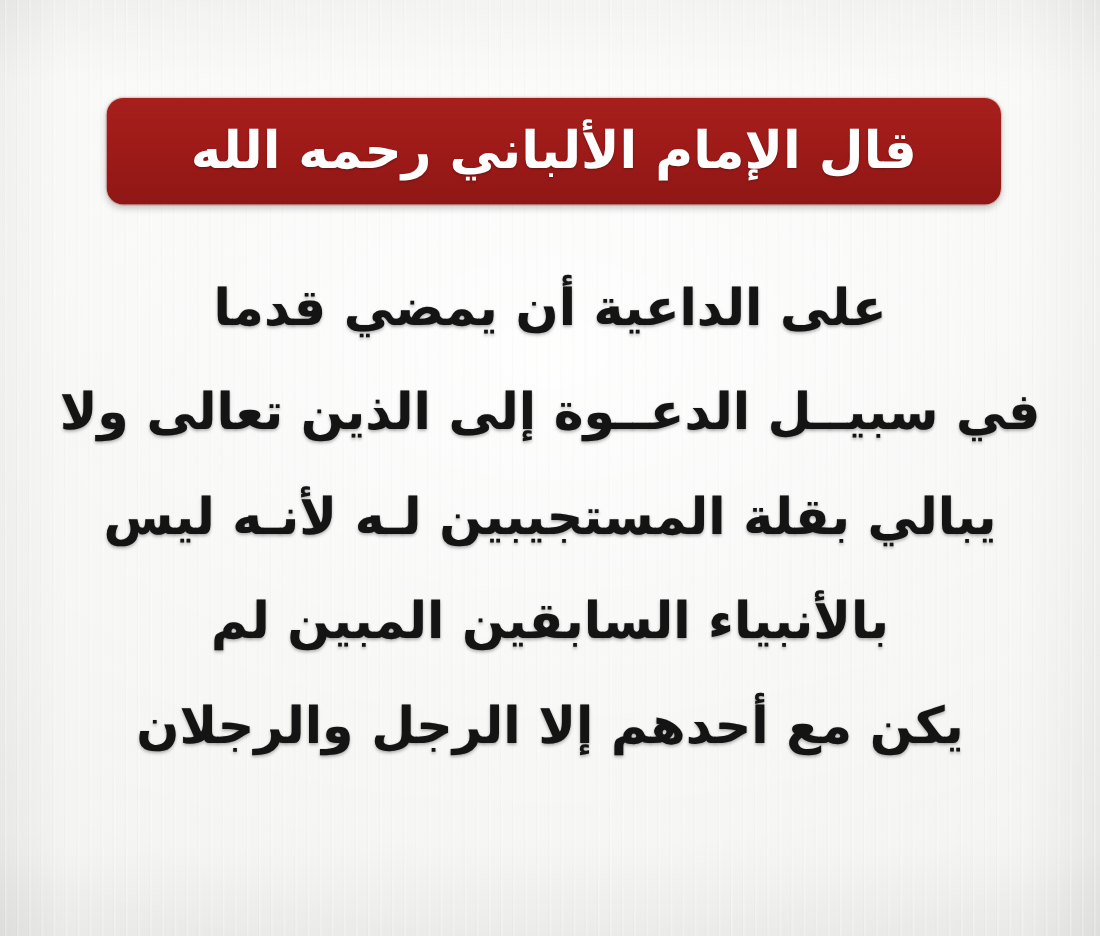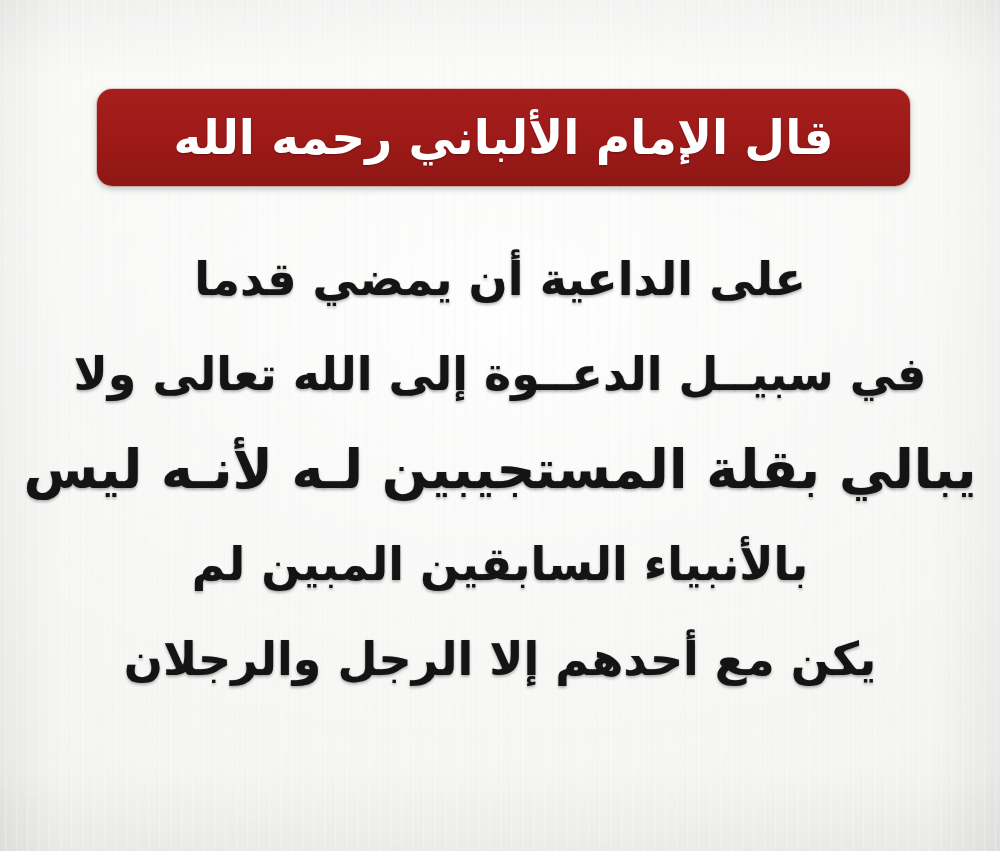--- a/index.html
+++ b/index.html
@@ -135,19 +135,19 @@
     
     
   </div>
 
   <div class="banner">
     <div class="banner-text" style="font-size: 47px;">قال الإمام الألباني رحمه الله</div>
   </div>
 
   <div class="quote">
     <div class="quote-line" style="font-size: 46px;">على الداعية أن يمضي قدما</div>
-    <div class="quote-line" style="font-size: 46px;">في سبيــل الدعــوة إلى الله تعالى ولا</div>
-    <div class="quote-line" style="font-size: 54px;">يبالي بقلة المستجيبين لـه لأنـه ليس</div>
+    <div class="quote-line" style="font-size: 46px;">في سبيــل الدعــوة إلى الذين تعالى ولا</div>
+    <div class="quote-line" style="font-size: 46px;">يبالي بقلة المستجيبين لـه لأنـه ليس</div>
     <div class="quote-line" style="font-size: 46px;">بالأنبياء السابقين المبين لم</div>
     <div class="quote-line" style="font-size: 46px; text-align: center;">يكن مع أحدهم إلا الرجل والرجلان</div>
   </div>
 
 </div>
 
 </body></html>

